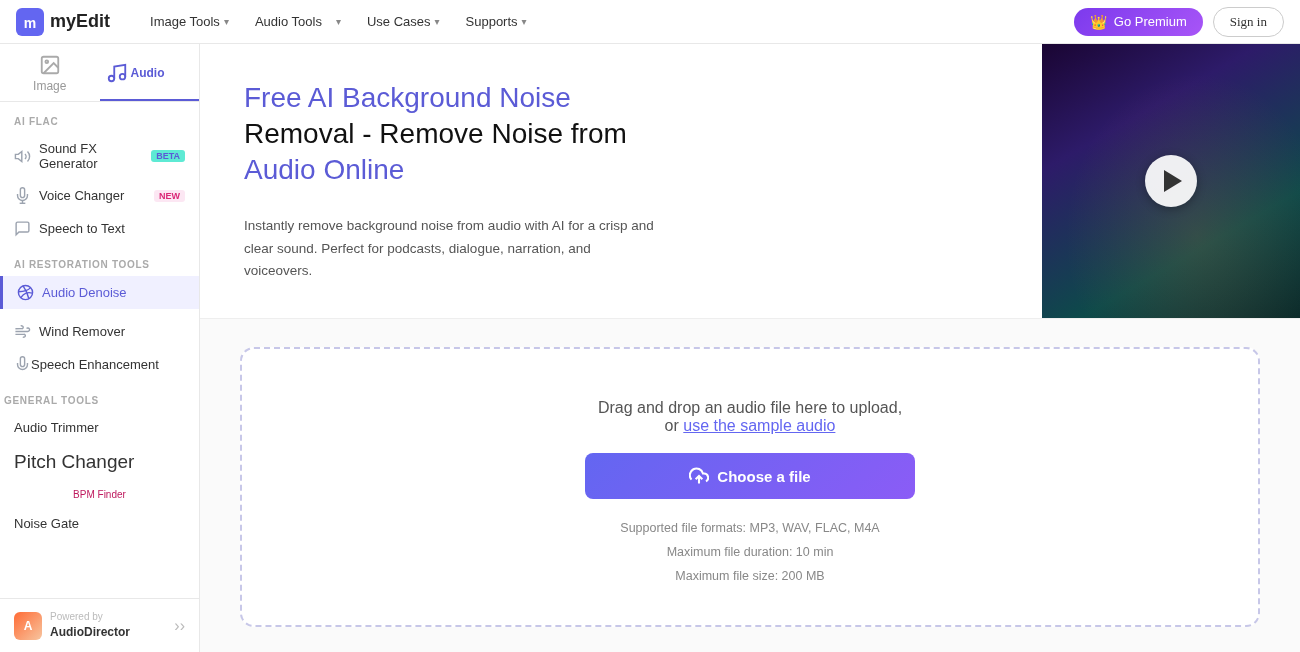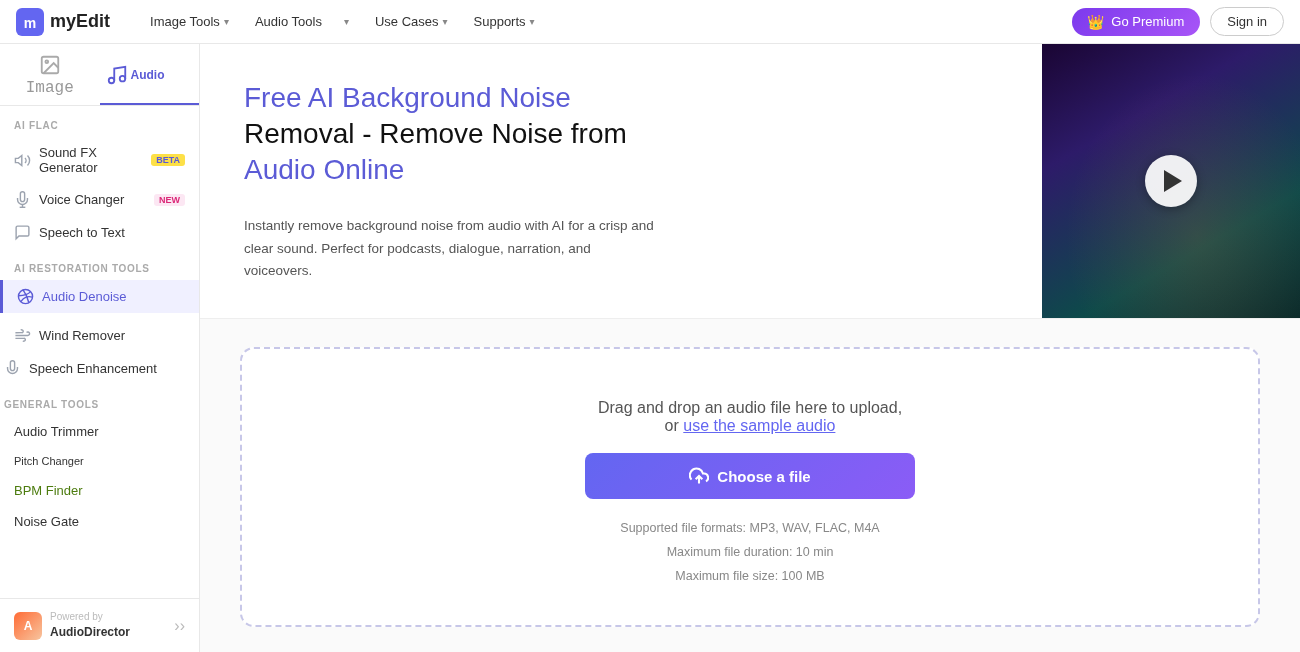--- a/index.html
+++ b/index.html
@@ -14,50 +14,50 @@
       <rect width="28" height="28" rx="6" fill="#6366f1"></rect>
       <text x="14" y="20" text-anchor="middle" fill="#fff" font-size="14" font-weight="bold">m</text>
     </svg>
     <span style="font-size:18px;font-weight:800;color:#222;">myEdit</span>
   </div>
   <div style="display:flex;gap:2px;flex:1;">
     <div style="display:flex;align-items:center;gap:4px;padding:6px 12px;font-size:13px;color:#333;cursor:pointer;border-radius:4px;">
       <span>Image Tools</span>
       <span style="font-size:10px;color:#888;">▾</span>
     </div>
-    <div style="display:flex;align-items:center;gap:22px;padding:6px 12px;font-size:13px;color:#333;cursor:pointer;border-radius:4px;">
+    <div style="display:flex;align-items:center;gap:14px;padding:6px 12px;font-size:13px;color:#333;cursor:pointer;border-radius:4px;">
       <span>Audio Tools</span>
       <span style="font-size:10px;color:#888;">▾</span>
     </div>
     <div style="display:flex;align-items:center;gap:4px;padding:6px 12px;font-size:13px;color:#333;cursor:pointer;border-radius:4px;">
       <span>Use Cases</span>
       <span style="font-size:10px;color:#888;">▾</span>
     </div>
     <div style="display:flex;align-items:center;gap:4px;padding:6px 12px;font-size:13px;color:#333;cursor:pointer;border-radius:4px;">
       <span>Supports</span>
       <span style="font-size:10px;color:#888;">▾</span>
     </div>
   </div>
   <div style="display:flex;align-items:center;gap:10px;">
     <button style="display:flex;align-items:center;gap:6px;background:linear-gradient(135deg,#7c3aed,#a855f7);color:#fff;border:none;padding:6px 16px;border-radius:20px;font-size:13px;cursor:pointer;">
       <span style="font-size:14px;">👑</span>
       <span>Go Premium</span>
     </button>
-    <button style="background:#fff;border:1px solid #ccc;padding:6px 16px;border-radius:20px;font-size:13px;cursor:pointer;color:#333;">
+    <button style="background:#fff;border:1px solid #ccc;padding:6px 16px;border-radius:20px;font-size:13px;cursor:pointer;color:#333;font-family:Liberation Serif, serif;">
       <span>Sign in</span>
     </button>
   </div>
 </nav>
 
 <div style="display:flex;flex:1;overflow:hidden;">
 
   <aside style="width:200px;flex-shrink:0;border-right:1px solid #e8e8e8;display:flex;flex-direction:column;overflow-y:auto;background:#fff;">
 
     <div style="display:flex;border-bottom:1px solid #e8e8e8;">
-      <div style="flex:1;display:flex;flex-direction:column;align-items:center;padding:10px 6px 8px;font-size:16px;color:#999;cursor:pointer;gap:3px;font-family:Liberation Mono, monospace;">
+      <div style="flex:1;display:flex;flex-direction:column;align-items:center;padding:10px 6px 8px;font-size:12px;color:#999;cursor:pointer;gap:3px;">
         <svg width="22" height="22" viewBox="0 0 24 24" fill="none" stroke="#aaa" stroke-width="2">
           <rect x="3" y="3" width="18" height="18" rx="2"></rect>
             <circle cx="8.5" cy="8.5" r="1.5"></circle>
             <polyline points="21 15 16 10 5 21"></polyline>
         </svg>
         <span>Image</span>
       </div>
       <div style="flex:1;display:flex;flex-direction:row;align-items:center;padding:10px 6px 8px;font-size:12px;color:#333;cursor:pointer;gap:3px;border-bottom:2px solid #5b5bd6;">
         <svg width="22" height="22" viewBox="0 0 24 24" fill="none" stroke="#5b5bd6" stroke-width="2">
           <path d="M9 18V5l12-2v13"></path>
@@ -72,21 +72,21 @@
       <span>AI FLAC</span>
     </div>
 
     <div style="display:flex;align-items:center;gap:8px;padding:8px 14px;font-size:13px;color:#333;cursor:pointer;">
       <svg width="17" height="17" viewBox="0 0 24 24" fill="none" stroke="#9ca3af" stroke-width="2">
           <polygon points="11 5 6 9 2 9 2 15 6 15 11 19 11 5"></polygon>
           <path d="M19.07 4.93a10 10 0 0 1 0 14.14"></path>
           <path d="M15.54 8.46a5 5 0 0 1 0 7.07"></path>
         </svg>
       <span style="flex:1;">Sound FX Generator</span>
-      <span style="font-size:9px;padding:1px 5px;border-radius:3px;font-weight:700;background:#fde047;color:#5b5bd6;text-transform:uppercase;">BETA</span>
+      <span style="font-size:9px;padding:1px 5px;border-radius:3px;font-weight:700;background:#5eead4;color:#5b5bd6;text-transform:uppercase;">BETA</span>
     </div>
     <div style="display:flex;align-items:center;gap:8px;padding:8px 14px;font-size:13px;color:#333;cursor:pointer;">
       <svg width="17" height="17" viewBox="0 0 24 24" fill="none" stroke="#9ca3af" stroke-width="2">
           <path d="M12 1a3 3 0 0 0-3 3v8a3 3 0 0 0 6 0V4a3 3 0 0 0-3-3z"></path>
           <path d="M19 10v2a7 7 0 0 1-14 0v-2"></path>
           <line x1="12" y1="19" x2="12" y2="23"></line>
           <line x1="8" y1="23" x2="16" y2="23"></line>
         </svg>
       <span style="flex:1;">Voice Changer</span>
       <span style="font-size:9px;padding:1px 5px;border-radius:3px;font-weight:700;background:#fce7f3;color:#db2777;text-transform:uppercase;">NEW</span>
@@ -108,38 +108,38 @@
           <path d="M8.56 2.75c4.37 6.03 6.02 9.42 8.03 17.72m2.54-15.38c-3.72 4.35-8.94 5.66-16.88 5.85m19.5 1.9c-3.5-.93-6.63-.82-8.94 0-2.58.92-5.01 2.86-7.44 6.32"></path>
         </svg>
       <span>Audio Denoise</span>
     </div>
     <div style="display:flex;align-items:center;gap:8px;padding:8px 14px;font-size:13px;color:#333;cursor:pointer;margin-top:6px;">
       <svg width="17" height="17" viewBox="0 0 24 24" fill="none" stroke="#9ca3af" stroke-width="2">
           <path d="M9.59 4.59A2 2 0 1 1 11 8H2m10.59 11.41A2 2 0 1 0 14 16H2m15.73-8.27A2.5 2.5 0 1 1 19.5 12H2"></path>
         </svg>
       <span>Wind Remover</span>
     </div>
-    <div style="display:flex;align-items:center;gap:8px;padding:8px 4px;font-size:13px;color:#333;cursor:pointer;">
+    <div style="display:flex;align-items:center;gap:0;padding:8px 14px;font-size:13px;color:#333;cursor:pointer;">
       <svg width="17" height="17" viewBox="0 0 24 24" fill="none" stroke="#9ca3af" stroke-width="2">
           <path d="M12 1a3 3 0 0 0-3 3v8a3 3 0 0 0 6 0V4a3 3 0 0 0-3-3z"></path>
           <path d="M19 10v2a7 7 0 0 1-14 0v-2"></path>
         </svg>
       <span>Speech Enhancement</span>
     </div>
 
     <div style="font-size:10px;font-weight:700;color:#aaa;padding:14px 4px 6px;letter-spacing:0.07em;">
       <span>GENERAL TOOLS</span>
     </div>
     <div style="display:flex;align-items:center;gap:8px;padding:8px 14px;font-size:13px;color:#333;cursor:pointer;">
       <span>Audio Trimmer</span>
     </div>
-    <div style="display:flex;align-items:center;gap:8px;padding:8px 14px;font-size:11px;color:#333;cursor:pointer;">
+    <div style="display:flex;align-items:center;gap:8px;padding:8px 14px;font-size:19px;color:#333;cursor:pointer;">
       <span>Pitch Changer</span>
     </div>
-    <div style="display:flex;align-items:center;gap:8px;padding:8px 14px;font-size:13px;color:#4d7c0f;cursor:pointer;">
+    <div style="display:flex;align-items:center;gap:8px;padding:8px 14px;font-size:10px;color:#be185d;cursor:pointer;justify-content:center;">
       <span>BPM Finder</span>
     </div>
     <div style="display:flex;align-items:center;gap:8px;padding:8px 14px;font-size:13px;color:#333;cursor:pointer;">
       <span>Noise Gate</span>
     </div>
 
     <div style="margin-top:auto;padding:12px 14px;border-top:1px solid #e8e8e8;display:flex;align-items:center;justify-content:space-between;">
       <div style="display:flex;align-items:center;gap:8px;">
         <div style="width:28px;height:28px;background:linear-gradient(135deg,#ff6b35,#f7c59f);border-radius:6px;display:flex;align-items:center;justify-content:center;color:#fff;font-size:12px;font-weight:800;">A</div>
         <div>
@@ -188,21 +188,21 @@
           <svg width="20" height="20" viewBox="0 0 24 24" fill="none" stroke="#fff" stroke-width="2.5">
             <polyline points="16 16 12 12 8 16"></polyline>
               <line x1="12" y1="12" x2="12" y2="21"></line>
             <path d="M20.39 18.39A5 5 0 0 0 18 9h-1.26A8 8 0 1 0 3 16.3"></path>
           </svg>
           <span>Choose a file</span>
         </button>
         <div style="font-size:12.5px;color:#888;line-height:1.9;text-align:center;">
           <span style="display:block;">Supported file formats: MP3, WAV, FLAC, M4A</span>
           <span style="display:block;">Maximum file duration: 10 min</span>
-          <span style="display:block;">Maximum file size: 100 MB</span>
+          <span style="display:block;">Maximum file size: 200 MB</span>
         </div>
       </div>
     </div>
 
     <div style="display:flex;justify-content:center;padding:10px;">
       
     </div>
 
   </main>
 </div>

